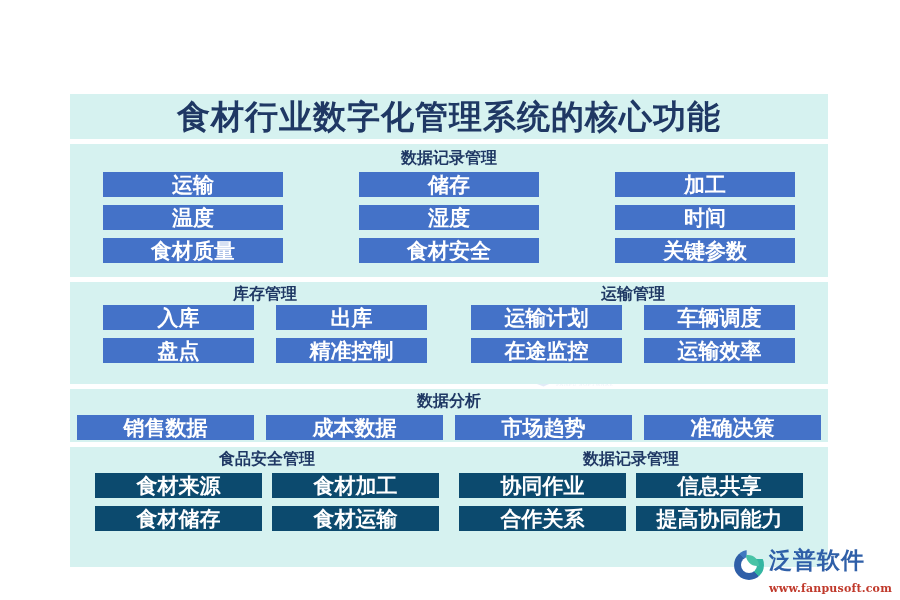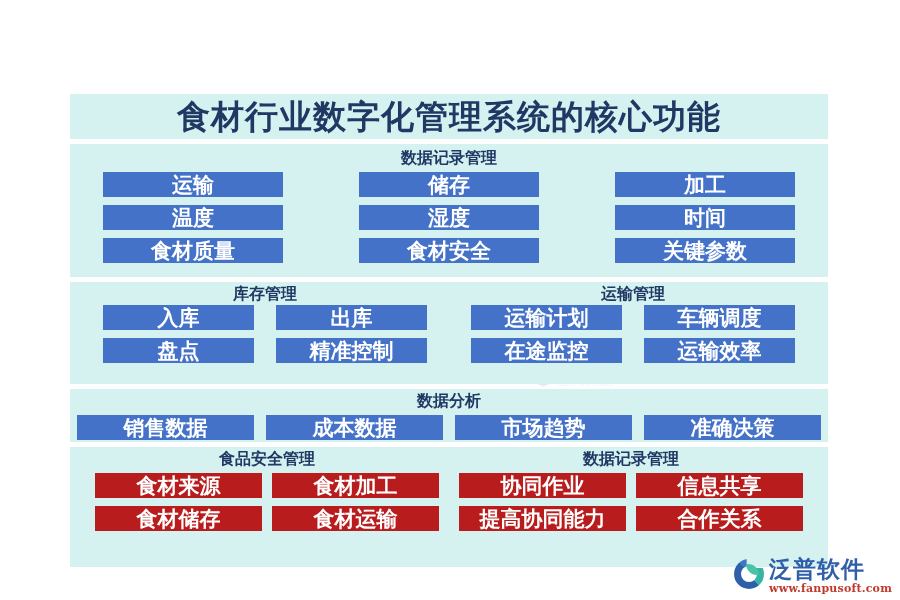--- a/index.html
+++ b/index.html
@@ -50,21 +50,21 @@
     color:#ffffff;
     font-family:"DejaVu Serif","Liberation Serif",serif;
     font-weight:700;
     font-size:21px;
     display:flex;align-items:center;justify-content:center;
     height:25px;
     white-space:nowrap;
     line-height:1;
   }
   .chip.blue{background:#4472c8;}
-  .chip.teal{background:#b91c1c;text-align:right;}
+  .chip.teal{background:#0c4a6e;text-align:right;}
 
   
   .sec1{height:134px;padding:6px 33px 14px 33px;}
   .sec1 .grid{
     margin-top:6px;
     display:grid;
     grid-template-columns:repeat(3,1fr);
     column-gap:76px;
     row-gap:8px;
   }
@@ -146,21 +146,21 @@
     position:absolute;left:12px;top:5px;width:13px;height:11px;
     background:#49c3a6;
     border-radius:0 12px 0 12px;
   }
   .logo-txt{line-height:1;}
   .logo-name{
     font-family:"DejaVu Serif","Liberation Serif",serif;
     font-size:23px;font-weight:700;color:#2f5fa8;letter-spacing:1px;
   }
   .logo-url{
-    margin-top:3px;
+    margin-top:12px;
     font-family:"DejaVu Serif","Liberation Serif",serif;
     font-size:11px;font-weight:700;color:#c0392b;letter-spacing:.2px;
   }
 </style>
 </head>
 <body>
 
 <div id="infographic">
 
   <div class="panel title-panel">
@@ -231,22 +231,22 @@
           <div class="chip teal">食材加工</div>
           <div class="chip teal">食材储存</div>
           <div class="chip teal">食材运输</div>
         </div>
       </div>
       <div class="col">
         <div class="section-heading">数据记录管理</div>
         <div class="grid">
           <div class="chip teal">协同作业</div>
           <div class="chip teal">信息共享</div>
+          <div class="chip teal">合作关系</div>
           <div class="chip teal">提高协同能力</div>
-          <div class="chip teal">合作关系</div>
         </div>
       </div>
     </div>
   </div>
 
 </div>
 
 <div class="logo">
   <div class="logo-mark">
     <div class="ring"></div>

